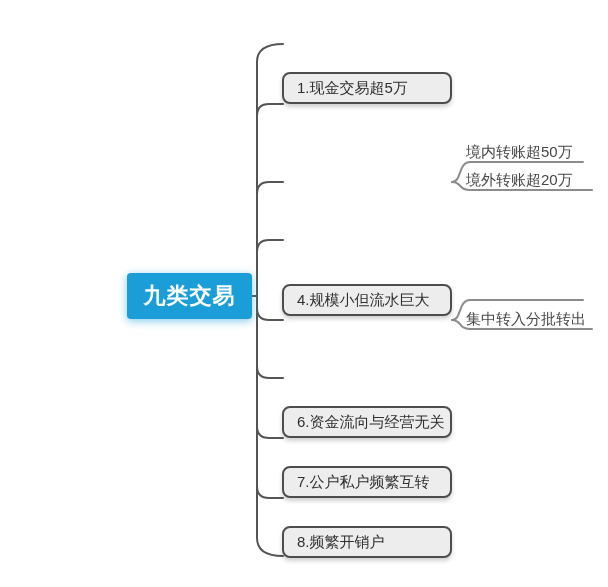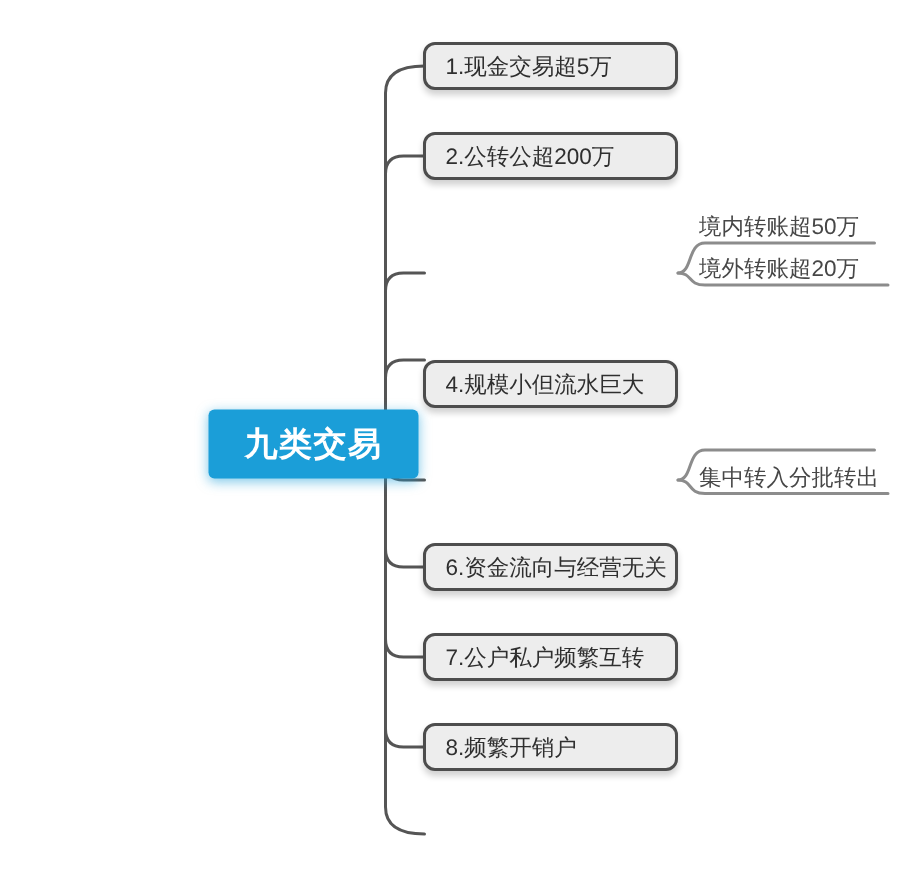--- a/index.html
+++ b/index.html
@@ -13,34 +13,34 @@
     width:608px;height:587px;background:var(--background);
     font-family:"Liberation Sans","DejaVu Sans",sans-serif;
     overflow:hidden;
   }
   .canvas{position:relative;width:608px;height:587px;background:var(--background);}
   .wires{position:absolute;left:0;top:0;}
   .wires path{fill:none;stroke-linecap:round;}
   .wires path.main{stroke:var(--line);stroke-width:2;}
   .wires path.child{stroke:var(--child-line);stroke-width:2;}
   .root{
-    position:absolute;left:127px;top:273px;width:140px;height:46px;
+    position:absolute;left:127px;top:273px;width:125px;height:46px;
     background:var(--root-bg);border-radius:4px;
     display:flex;align-items:center;justify-content:center;
     color:var(--root-text);font-size:22px;font-weight:bold;letter-spacing:1px;
     box-shadow:0 2px 8px rgba(27,158,216,.55);
-    margin-left:12px;
   }
   .node{
     position:absolute;left:282px;width:170px;height:32px;box-sizing:border-box;
     background:var(--node-bg);border:2px solid var(--node-border);border-radius:8px;
     display:flex;align-items:center;
     padding-left:13px;
     color:var(--node-text);font-size:15px;font-weight:500;
     box-shadow:0 3px 4px rgba(0,0,0,.18);
+    margin-top:44px;
   }
   .child-label{
     position:absolute;left:466px;height:18px;line-height:18px;
     color:var(--child-text);font-size:15px;white-space:nowrap;
   }
 </style>
 </head>
 <body>
 
 <div class="canvas">
@@ -61,23 +61,20 @@
     <path class="child" d="M452 320 C462 320 458 329 470 329 L592 329"></path>
   </svg>
 
   <div class="root">
     <span>九类交易</span>
   </div>
 
   <div class="node" style="top:28px">
     <span>1.现金交易超5万</span>
   </div>
-  <div class="node" style="top:88px">
-    <span>2.公转公超200万</span>
-  </div>
   <div class="node" style="top:240px">
     <span>4.规模小但流水巨大</span>
   </div>
   <div class="node" style="top:362px">
     <span>6.资金流向与经营无关</span>
   </div>
   <div class="node" style="top:422px">
     <span>7.公户私户频繁互转</span>
   </div>
   <div class="node" style="top:482px">

